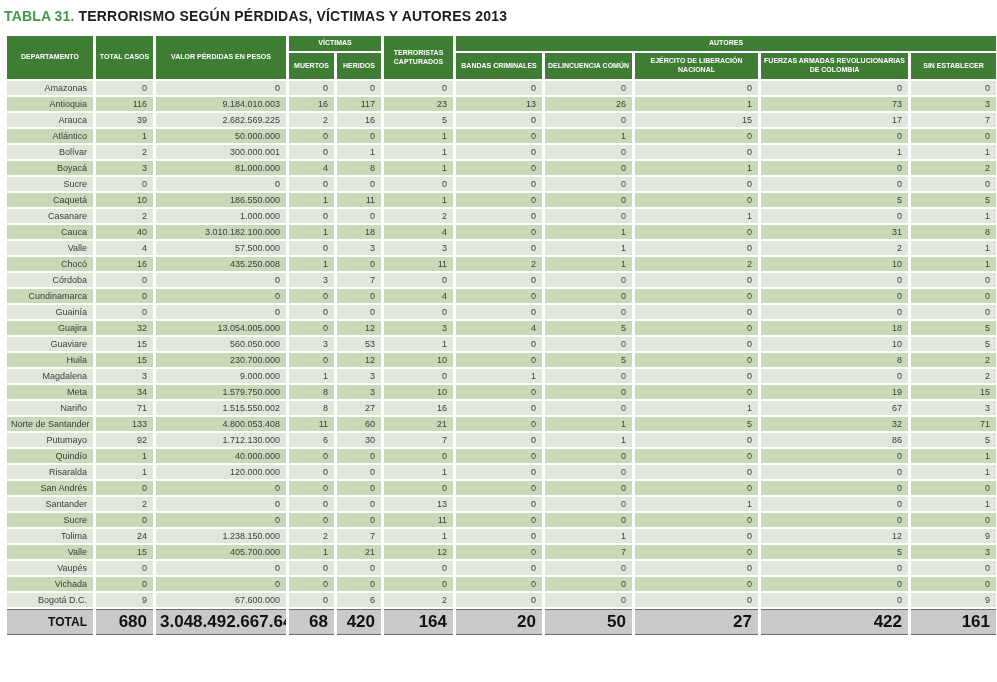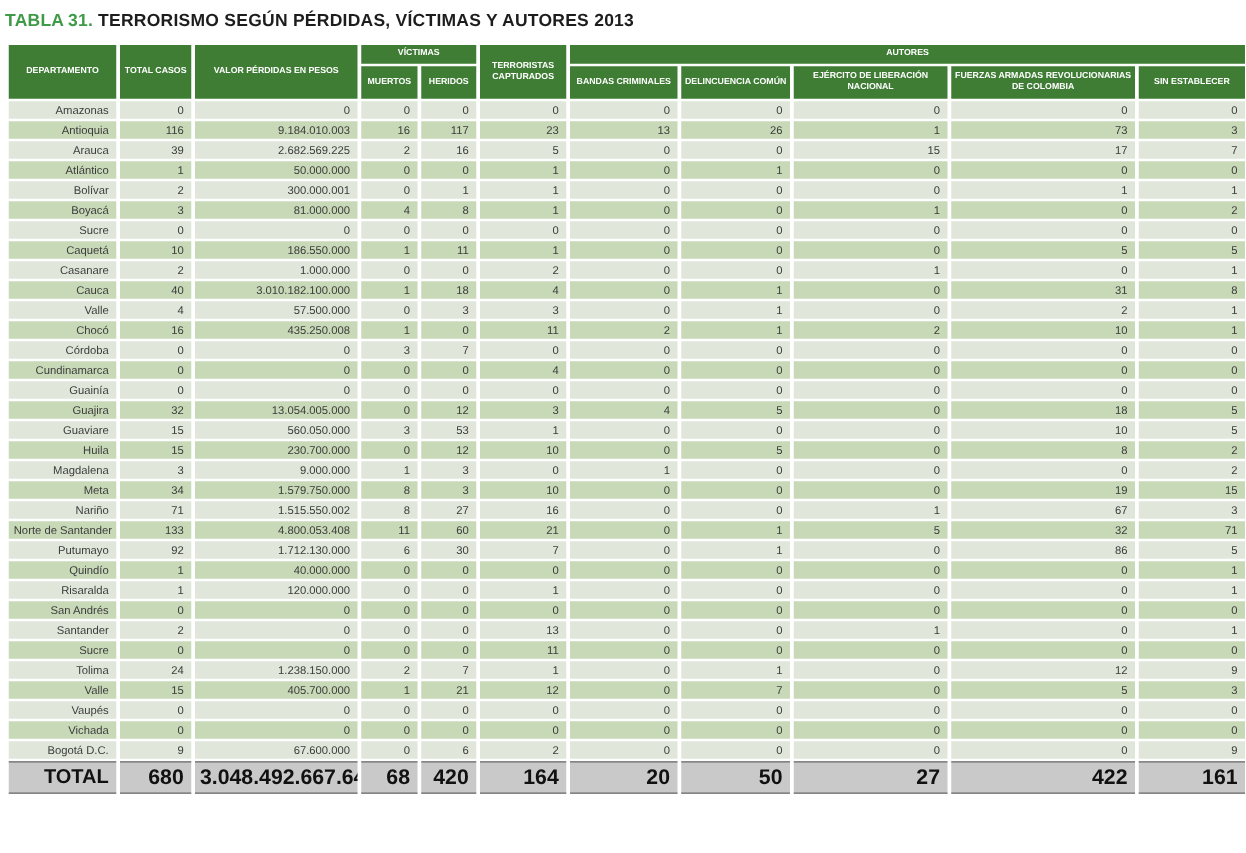--- a/index.html
+++ b/index.html
@@ -47,21 +47,21 @@
   td.num{text-align:right;}
   tfoot td{
     background:var(--total-gray);
     font-weight:bold;
     color:#111111;
     font-size:17px;
     height:19px;
     border-top:1px solid #6b6b6b;
     border-bottom:1px solid #6b6b6b;
   }
-  tfoot td.dept{font-size:16px;}
+  tfoot td.dept{font-size:12px;}
 </style>
 </head>
 <body>
 
 <div class="page">
 
   <div class="title">
     <span class="t-green">TABLA</span><span class="t-num">31.</span><span class="t-dark">TERRORISMO SEGÚN PÉRDIDAS, VÍCTIMAS Y AUTORES 2013</span>
   </div>
 

